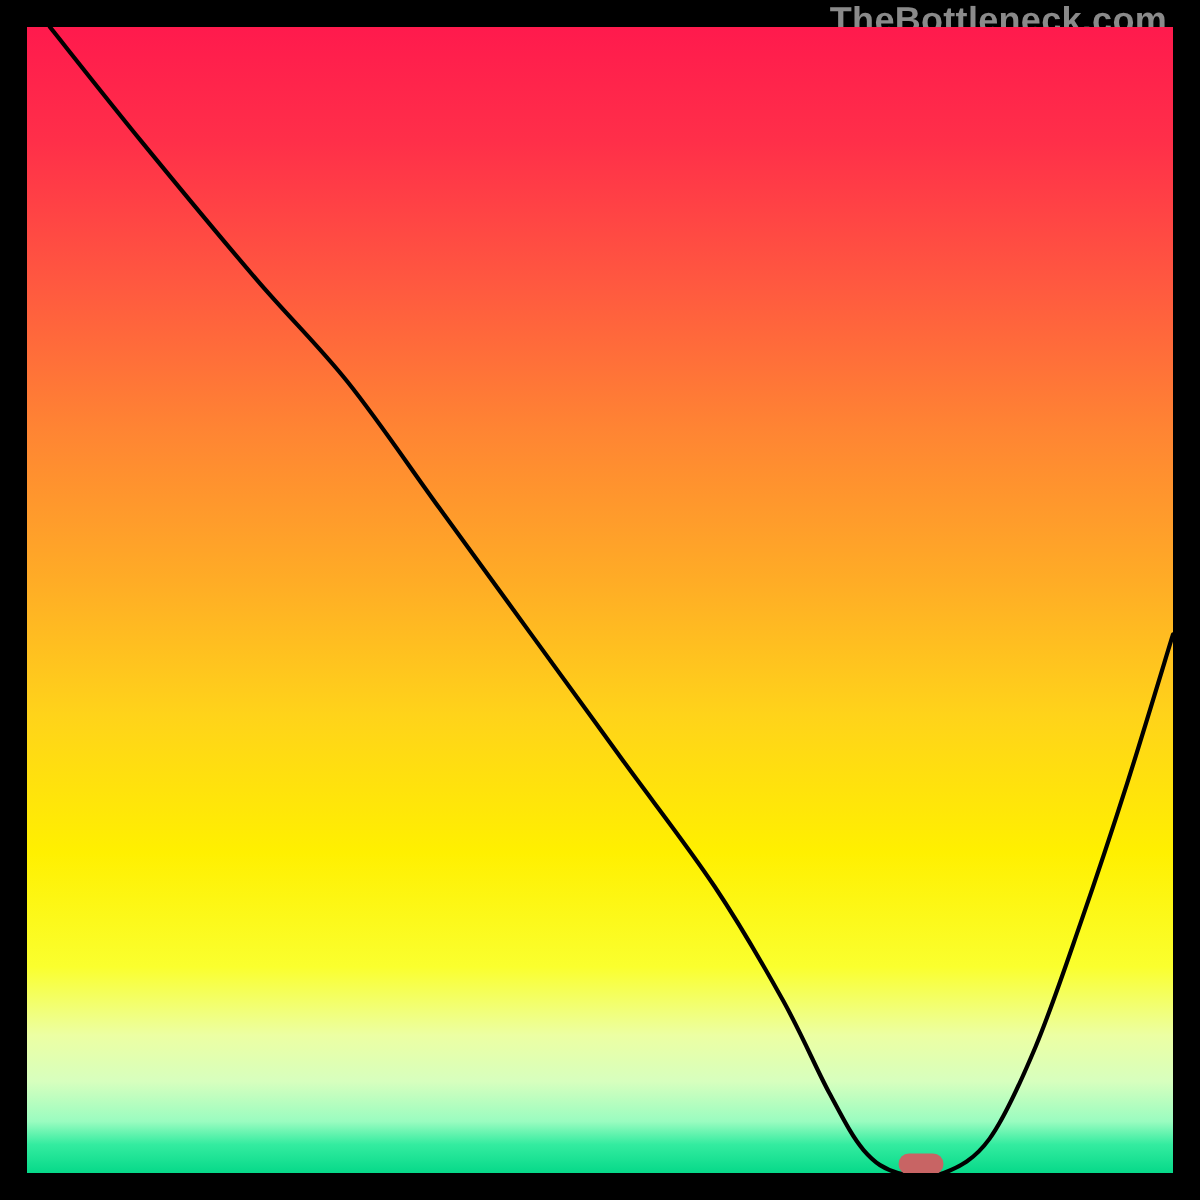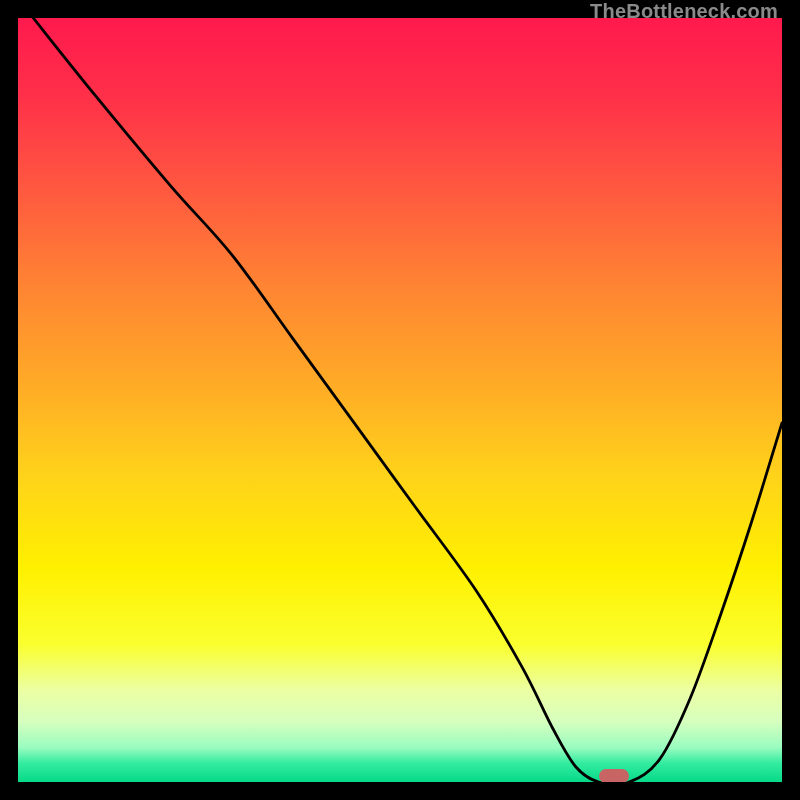--- a/index.html
+++ b/index.html
@@ -44,21 +44,21 @@
     height: 14px;
     border-radius: 7px;
     background: #c86464;
     transform: translate(-50%, -50%);
   }
   .watermark {
     position: absolute;
     top: 0px;
     right: 22px;
     font-family: Arial, Helvetica, sans-serif;
-    font-size: 20px;
+    font-size: 24px;
     font-weight: 600;
     color: #8a8a8a;
     letter-spacing: 0.2px;
     user-select: none;
   }
 </style>
 </head>
 <body>
 <div class="outer">
   <div class="watermark">TheBottleneck.com</div>

